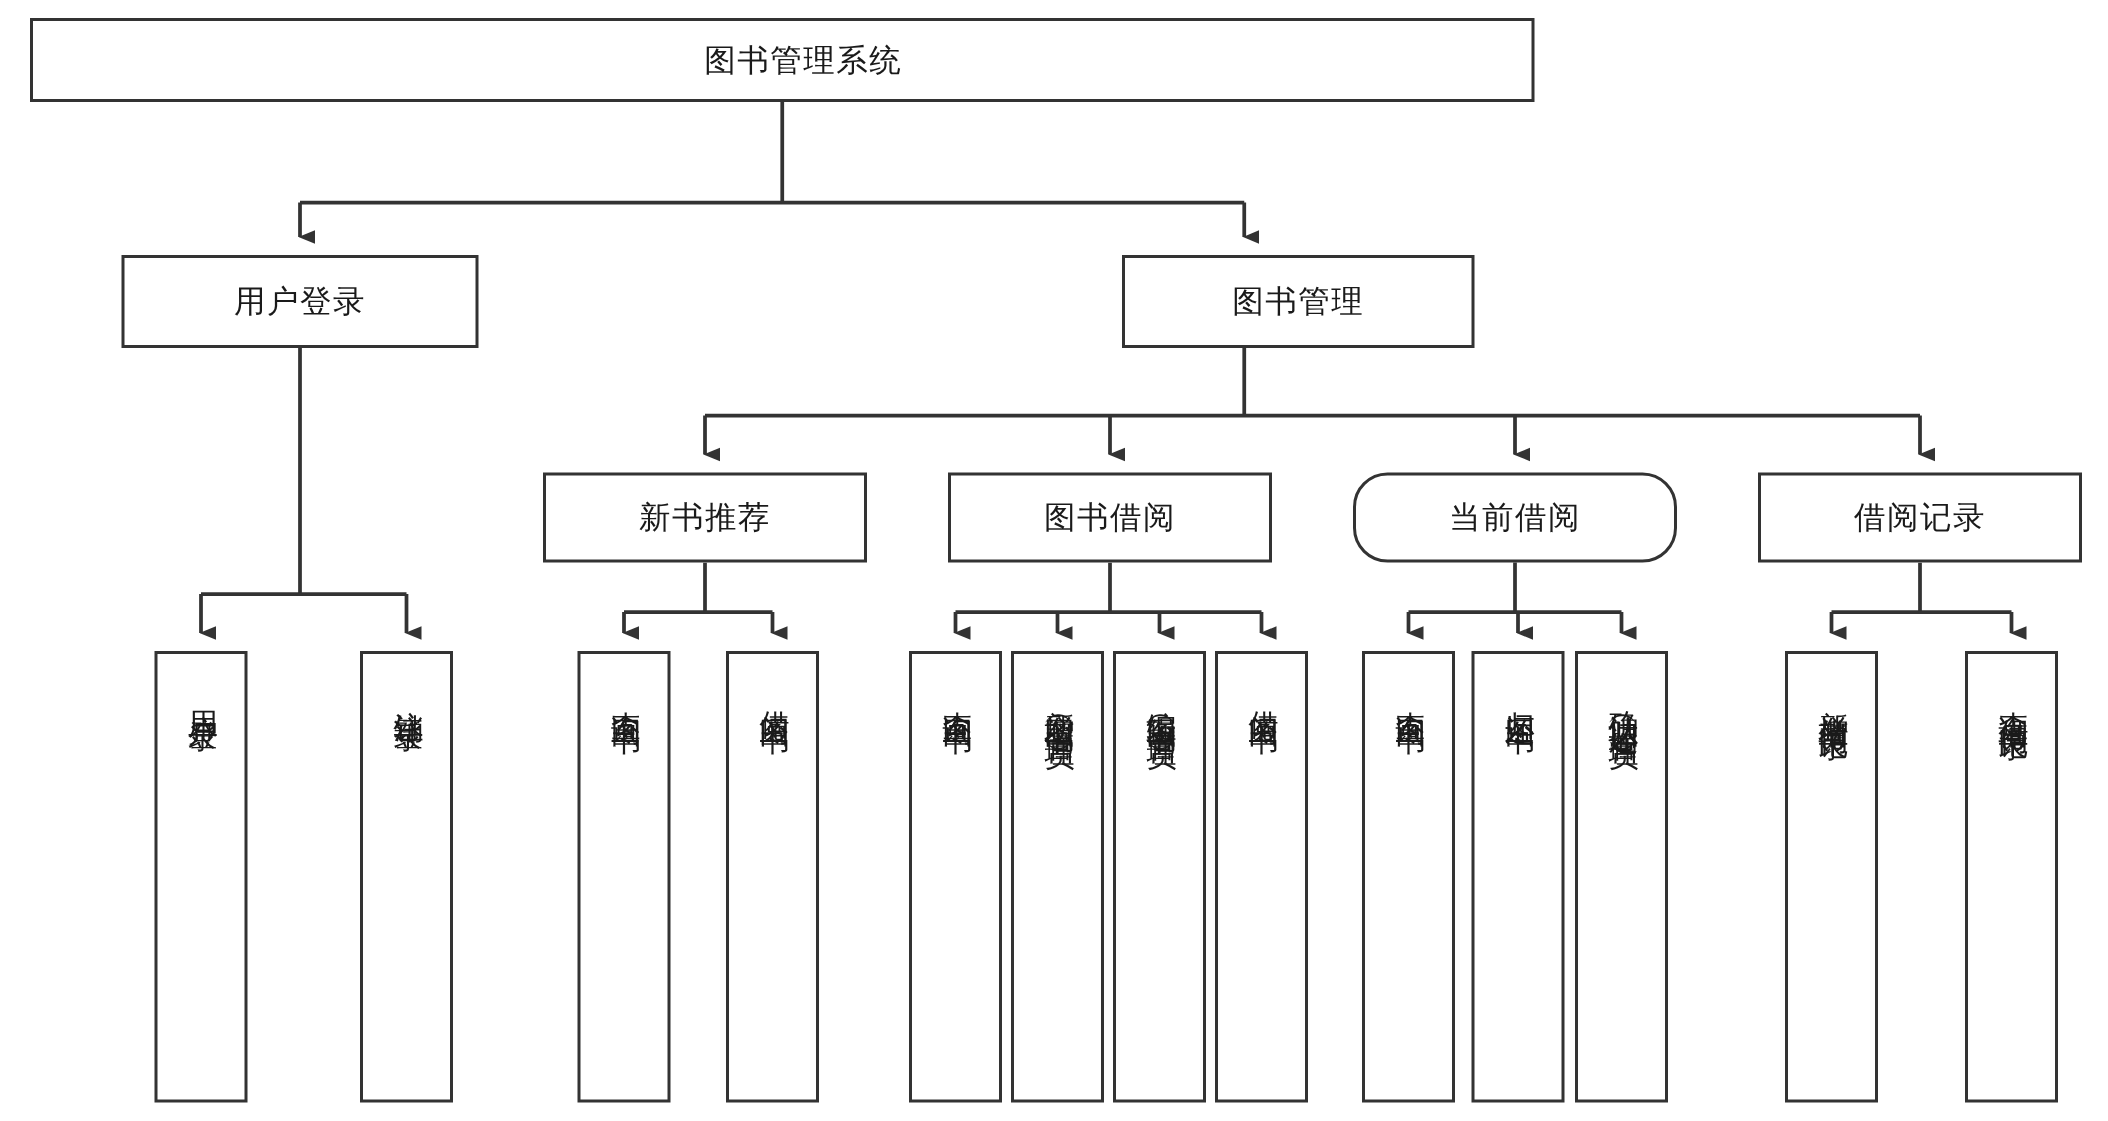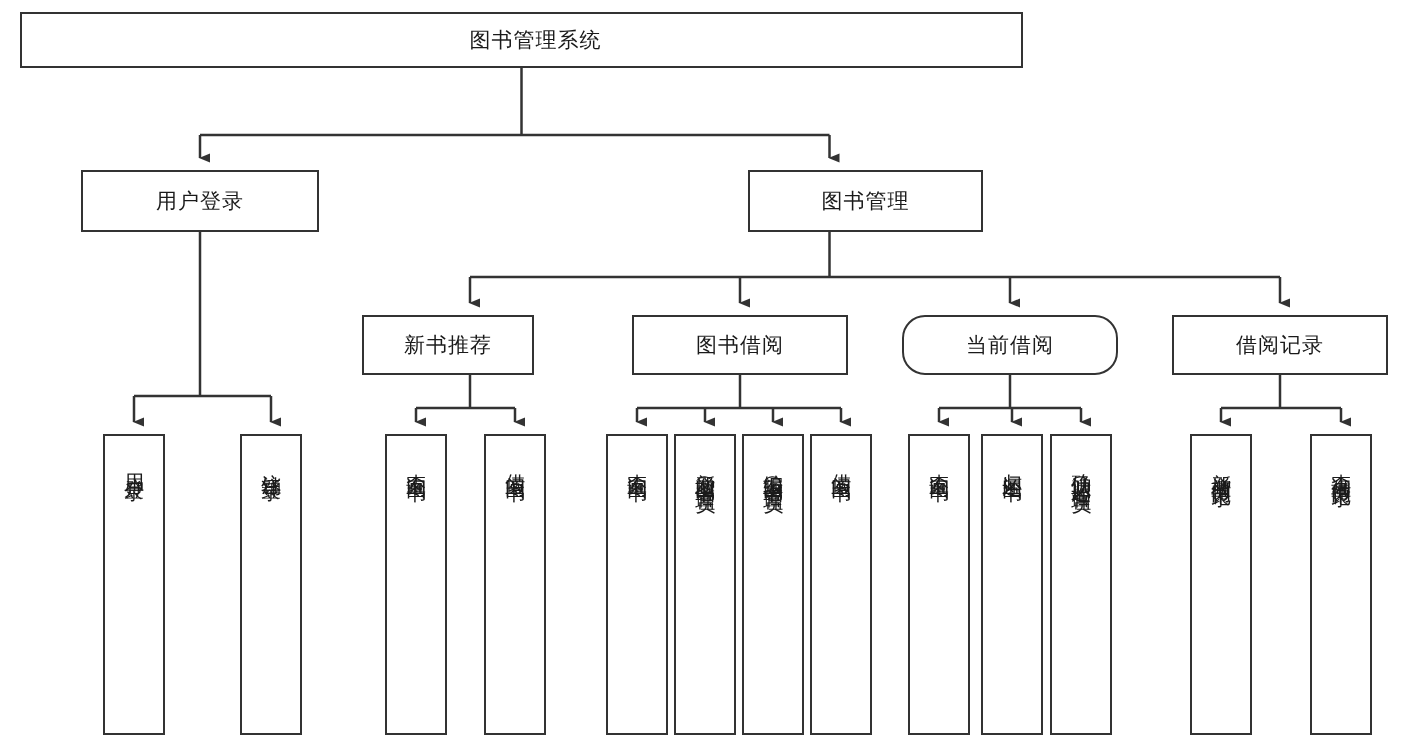--- a/index.html
+++ b/index.html
@@ -119,21 +119,21 @@
   <div id="nodes-layer">
       <div class="node-box root" style="left: 20px; top: 12px; width: 1003px; height: 56px;">
     <span>图书管理系统</span>
   </div>
       <div class="node-box horiz" style="left: 81px; top: 170px; width: 238px; height: 62px;">
     <span>用户登录</span>
   </div>
       <div class="node-box horiz" style="left: 748px; top: 170px; width: 235px; height: 62px;">
     <span>图书管理</span>
   </div>
-      <div class="node-box horiz" style="left: 362px; top: 315px; width: 172px; height: 60px;">
+      <div class="node-box horiz" style="left: 362px; top: 315px; width: 216px; height: 60px;">
     <span>新书推荐</span>
   </div>
       <div class="node-box horiz" style="left: 632px; top: 315px; width: 216px; height: 60px;">
     <span>图书借阅</span>
   </div>
       <div class="node-box horiz" style="left: 902px; top: 315px; width: 216px; height: 60px; border-radius: 23px;">
     <span>当前借阅</span>
   </div>
       <div class="node-box horiz" style="left: 1172px; top: 315px; width: 216px; height: 60px;">
     <span>借阅记录</span>

